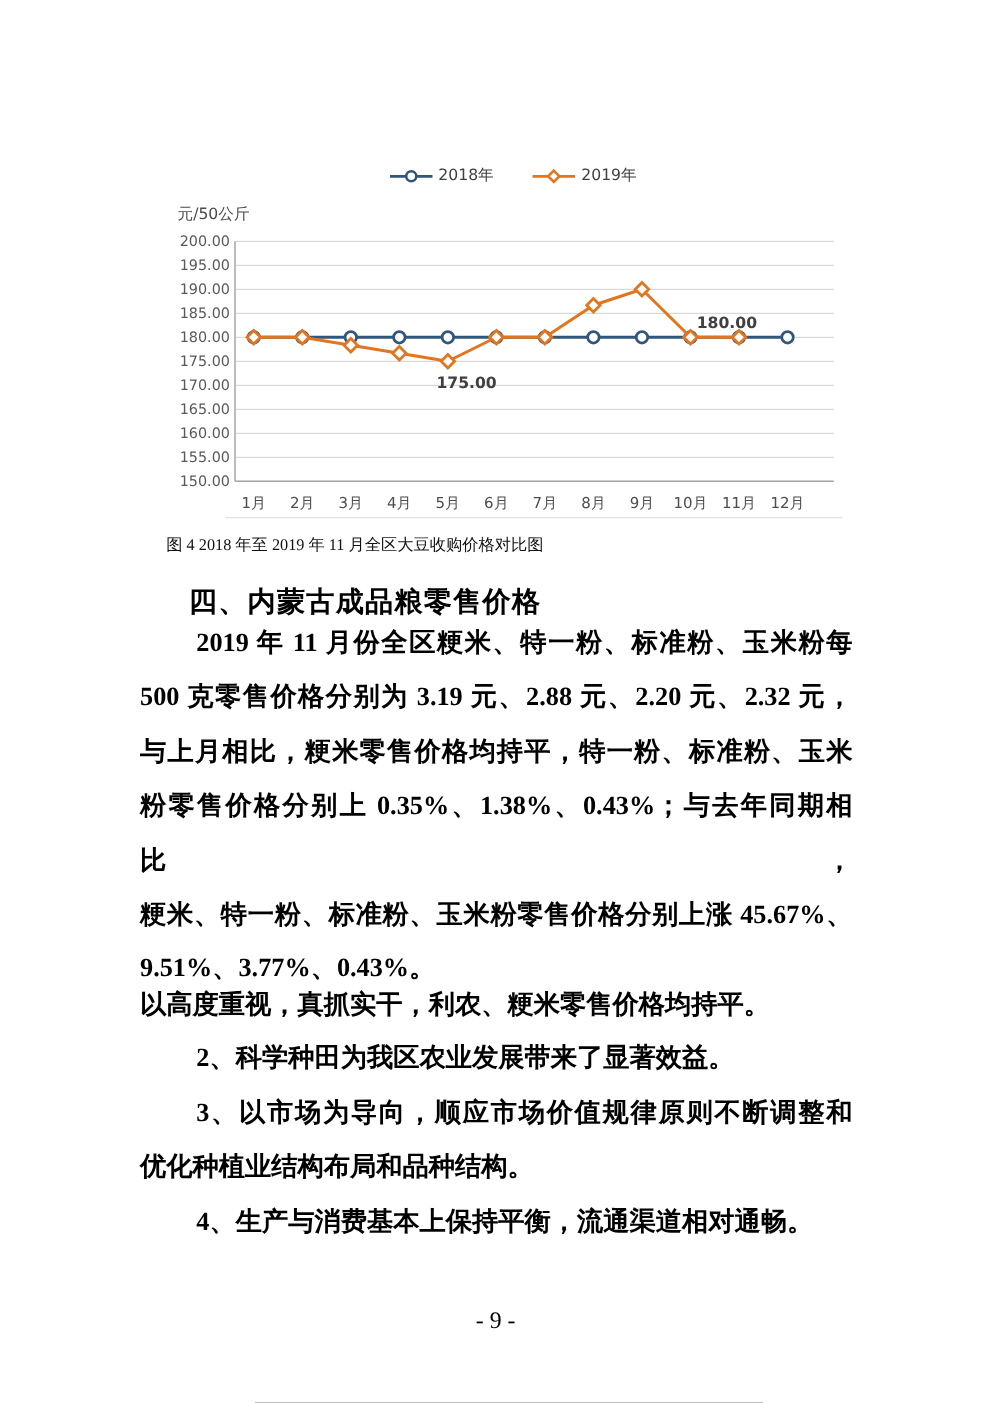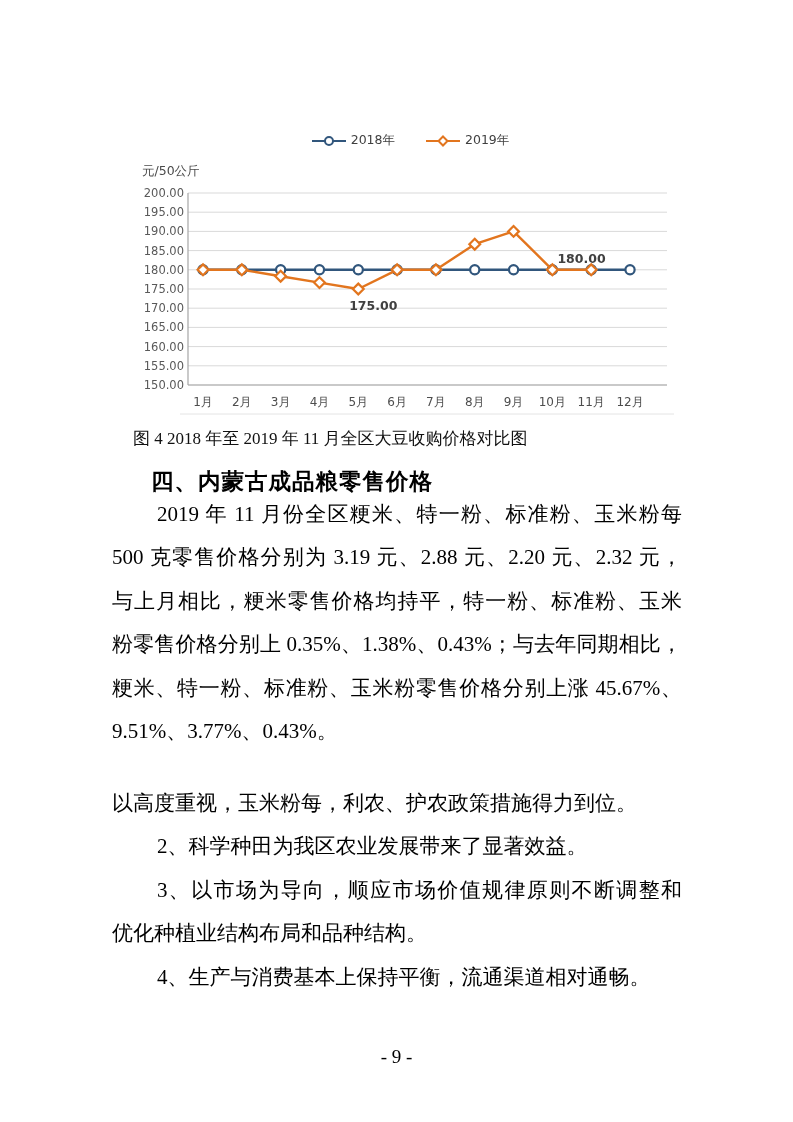--- a/index.html
+++ b/index.html
@@ -11,26 +11,26 @@
                font-family:"DejaVu Sans","Liberation Sans",sans-serif;
                font-weight:bold;font-size:17px;color:#3f3f3f;letter-spacing:0.5px;}
   .chart-legend{position:absolute;top:34px;left:0;width:100%;display:flex;
                 justify-content:center;align-items:center;gap:30px;
                 font-family:"DejaVu Sans","Liberation Sans",sans-serif;
                 font-size:12.5px;color:#404040;}
   .legend-item{display:flex;align-items:center;gap:4px;}
   #plot-svg{position:absolute;left:0;top:57px;}
   #plot-svg text{font-family:"DejaVu Sans","Liberation Sans",sans-serif;}
   
-  .caption{position:absolute;left:133px;top:427px;font-size:17px;color:#111;}
+  .caption{position:absolute;left:133px;top:427px;font-size:13px;color:#111;}
   .sec-heading{position:absolute;left:151px;font-size:22.5px;font-weight:bold;color:#000;
                letter-spacing:1px;}
   #h-sec4{top:466px;}
   #h-sec5{top:748px;}
-  .lines-block{position:absolute;left:112px;width:570px;}
+  .lines-block{position:absolute;left:112px;width:570px;font-weight:bold;}
   #sec4-lines{top:493px;}
   #sec5-lines{top:782px;}
   .doc-line{font-size:21px;line-height:43.4px;color:#000;white-space:nowrap;}
   .doc-line.justify{white-space:normal;text-align:justify;text-align-last:justify;}
   .doc-line.indent{padding-left:45px;}
   .page-number{position:absolute;left:0;top:1046px;width:100%;text-align:center;
                font-size:19px;color:#000;}
 </style>
 </head>
 <body>
@@ -129,21 +129,21 @@
   <div class="lines-block" id="sec4-lines">
       <div class="doc-line justify indent">2019 年 11 月份全区粳米、特一粉、标准粉、玉米粉每</div>
       <div class="doc-line justify">500 克零售价格分别为 3.19 元、2.88 元、2.20 元、2.32 元，</div>
       <div class="doc-line justify">与上月相比，粳米零售价格均持平，特一粉、标准粉、玉米</div>
       <div class="doc-line justify">粉零售价格分别上 0.35%、1.38%、0.43%；与去年同期相比，</div>
       <div class="doc-line justify">粳米、特一粉、标准粉、玉米粉零售价格分别上涨 45.67%、</div>
       <div class="doc-line">9.51%、3.77%、0.43%。</div>
     </div>
 
   <div class="lines-block" id="sec5-lines">
-      <div class="doc-line">以高度重视，玉米粉每，利农、护农政策措施得力到位。</div>
+      <div class="doc-line">以高度重视，真抓实干，利农、粳米零售价格均持平。</div>
       <div class="doc-line indent">2、科学种田为我区农业发展带来了显著效益。</div>
       <div class="doc-line justify indent">3、以市场为导向，顺应市场价值规律原则不断调整和</div>
       <div class="doc-line">优化种植业结构布局和品种结构。</div>
       <div class="doc-line indent">4、生产与消费基本上保持平衡，流通渠道相对通畅。</div>
     </div>
 
   <div class="page-number">- 9 -</div>
 </div>
 
 </body></html>

